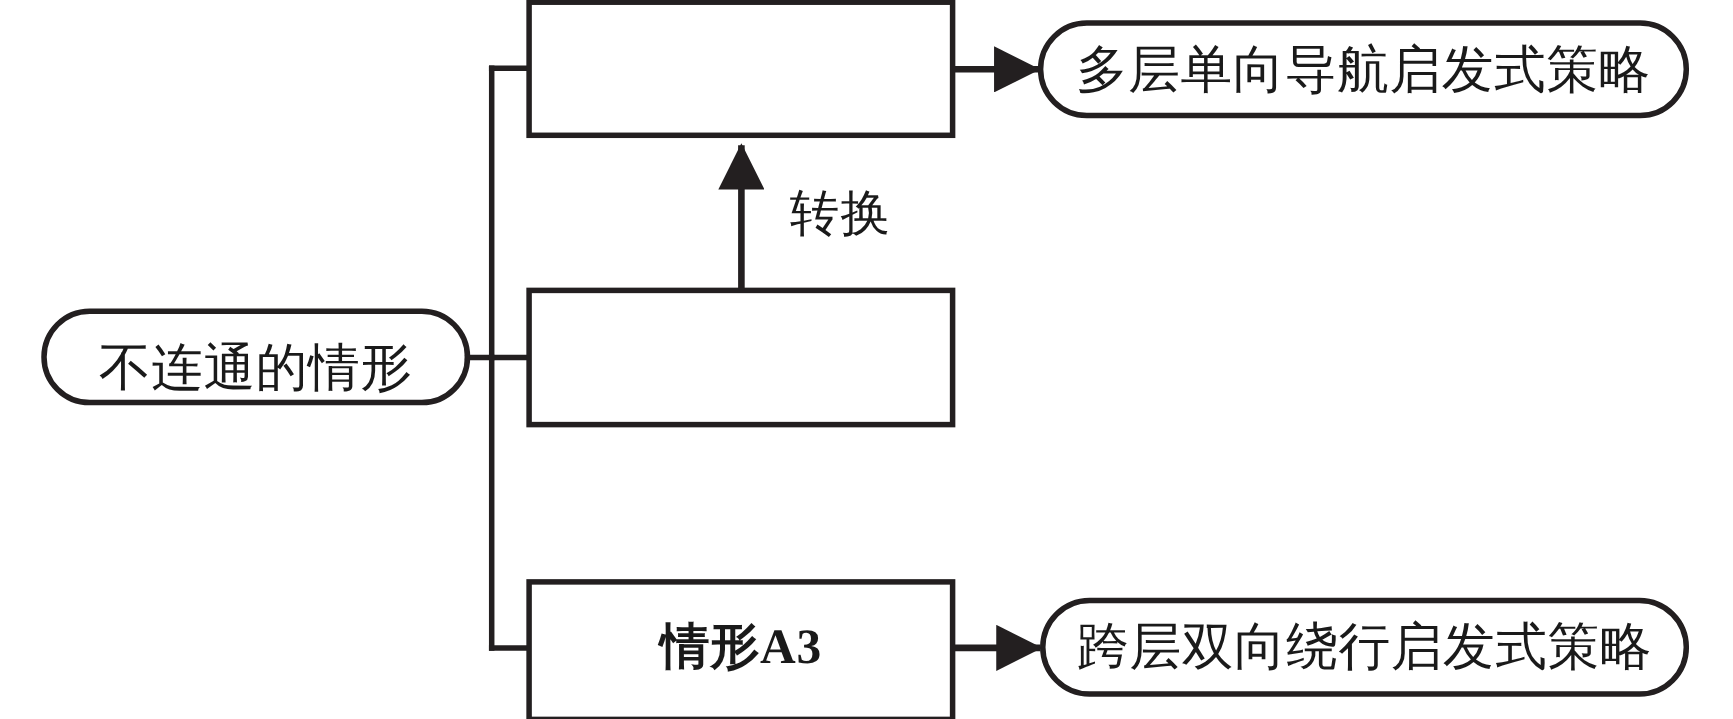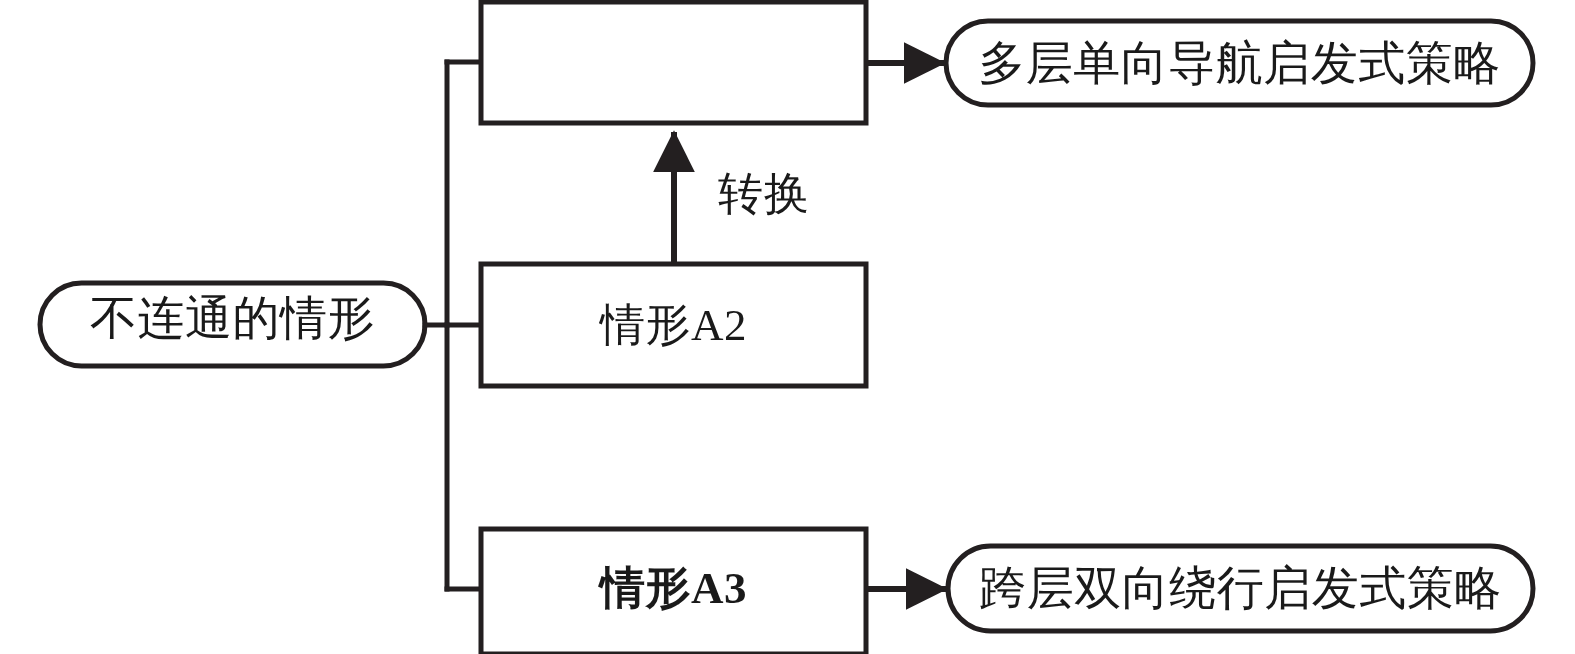--- a/index.html
+++ b/index.html
@@ -83,24 +83,23 @@
 
     <g>
       <line x1="866" y1="63" x2="944" y2="63" stroke="#231f20" stroke-width="6" marker-end="url(#solid-arrow)"></line>
     </g>
 
     <g>
       <line x1="866" y1="589" x2="946" y2="589" stroke="#231f20" stroke-width="6" marker-end="url(#solid-arrow)"></line>
     </g>
   </svg>
 
-  <div class="node-label oval-label" style="left:40px; top:277px; width:385px; height:83px;">不连通的情形</div>
+  <div class="node-label oval-label" style="left:40px; top:293px; width:385px; height:83px;">不连通的情形</div>
 
 
-  <div class="node-label box-label" style="left:481px; top:264px; width:385px; height:122px;">情形A2</div>
 
   <div class="node-label box-label" style="left:481px; top:529px; width:385px; height:118px;font-weight:bold;">情形A3</div>
 
   <div class="node-label oval-label" style="left:948px; top:546px; width:585px; height:85px;">跨层双向绕行启发式策略</div>
 
   <div class="node-label oval-label" style="left:946px; top:21px; width:587px; height:84px;">多层单向导航启发式策略</div>
 
   <div class="edge-label trans-label" style="left:718px; top:164px;">转换</div>
 
 </div>

